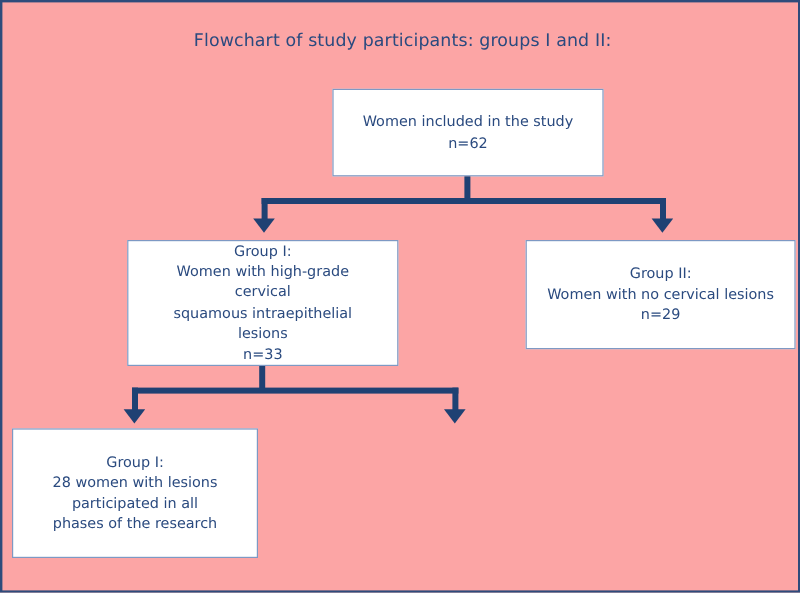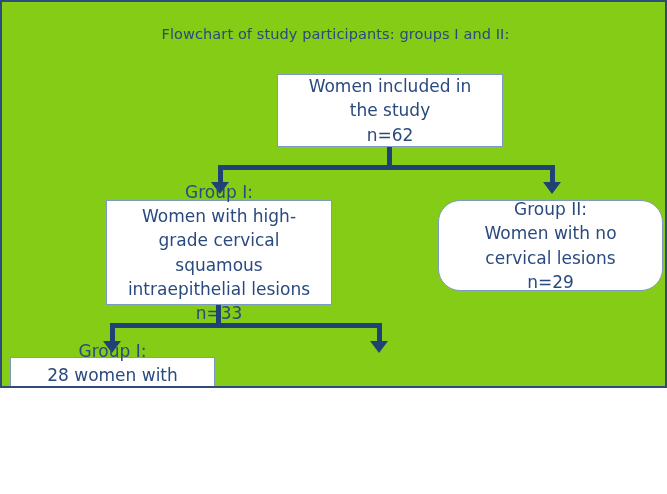--- a/index.html
+++ b/index.html
@@ -6,22 +6,22 @@
     margin: 0;
     padding: 0;
     background: #ffffff;
   }
   body {
     font-family: "DejaVu Sans", "Liberation Sans", sans-serif;
   }
   #flowchart-canvas {
     position: relative;
     width: 667px;
-    height: 388px;
-    background: #84cc16;
+    height: 494px;
+    background: #fca5a5;
     box-sizing: border-box;
     border: 2px solid #2e4b7b;
     overflow: hidden;
   }
   #chart-title {
     position: absolute;
     left: 0;
     top: 24px;
     width: 667px;
     text-align: center;
@@ -33,33 +33,33 @@
   .node-box {
     position: absolute;
     box-sizing: border-box;
     border: 1px solid #7e99c4;
     background: #ffffff;
     display: flex;
     align-items: center;
     justify-content: center;
     text-align: center;
     color: #2a4a7f;
-    font-size: 17px;
+    font-size: 12px;
     line-height: 1.42;
     padding: 4px 16px;
   }
   .node-text {
     white-space: pre-line;
     display: block;
     width: 100%;
   }
   
   #node-top      { left: 275px; top: 72px;  width: 226px; height: 73px; }
   #node-group1   { left: 104px; top: 198px; width: 226px; height: 105px; }
-  #node-group2   { left: 436px; top: 198px; width: 225px; height: 91px; border-radius: 22px; }
+  #node-group2   { left: 436px; top: 198px; width: 225px; height: 91px; }
   #node-group1-participated { left: 8px;  top: 355px; width: 205px; height: 108px; }
   #node-excluded { left: 250px; top: 350px; width: 242px; height: 91px; }
 
   
   .conn {
     position: absolute;
     background: #1f4173;
   }
   .conn-v { width: 5px; }
   .conn-h { height: 5px; }

